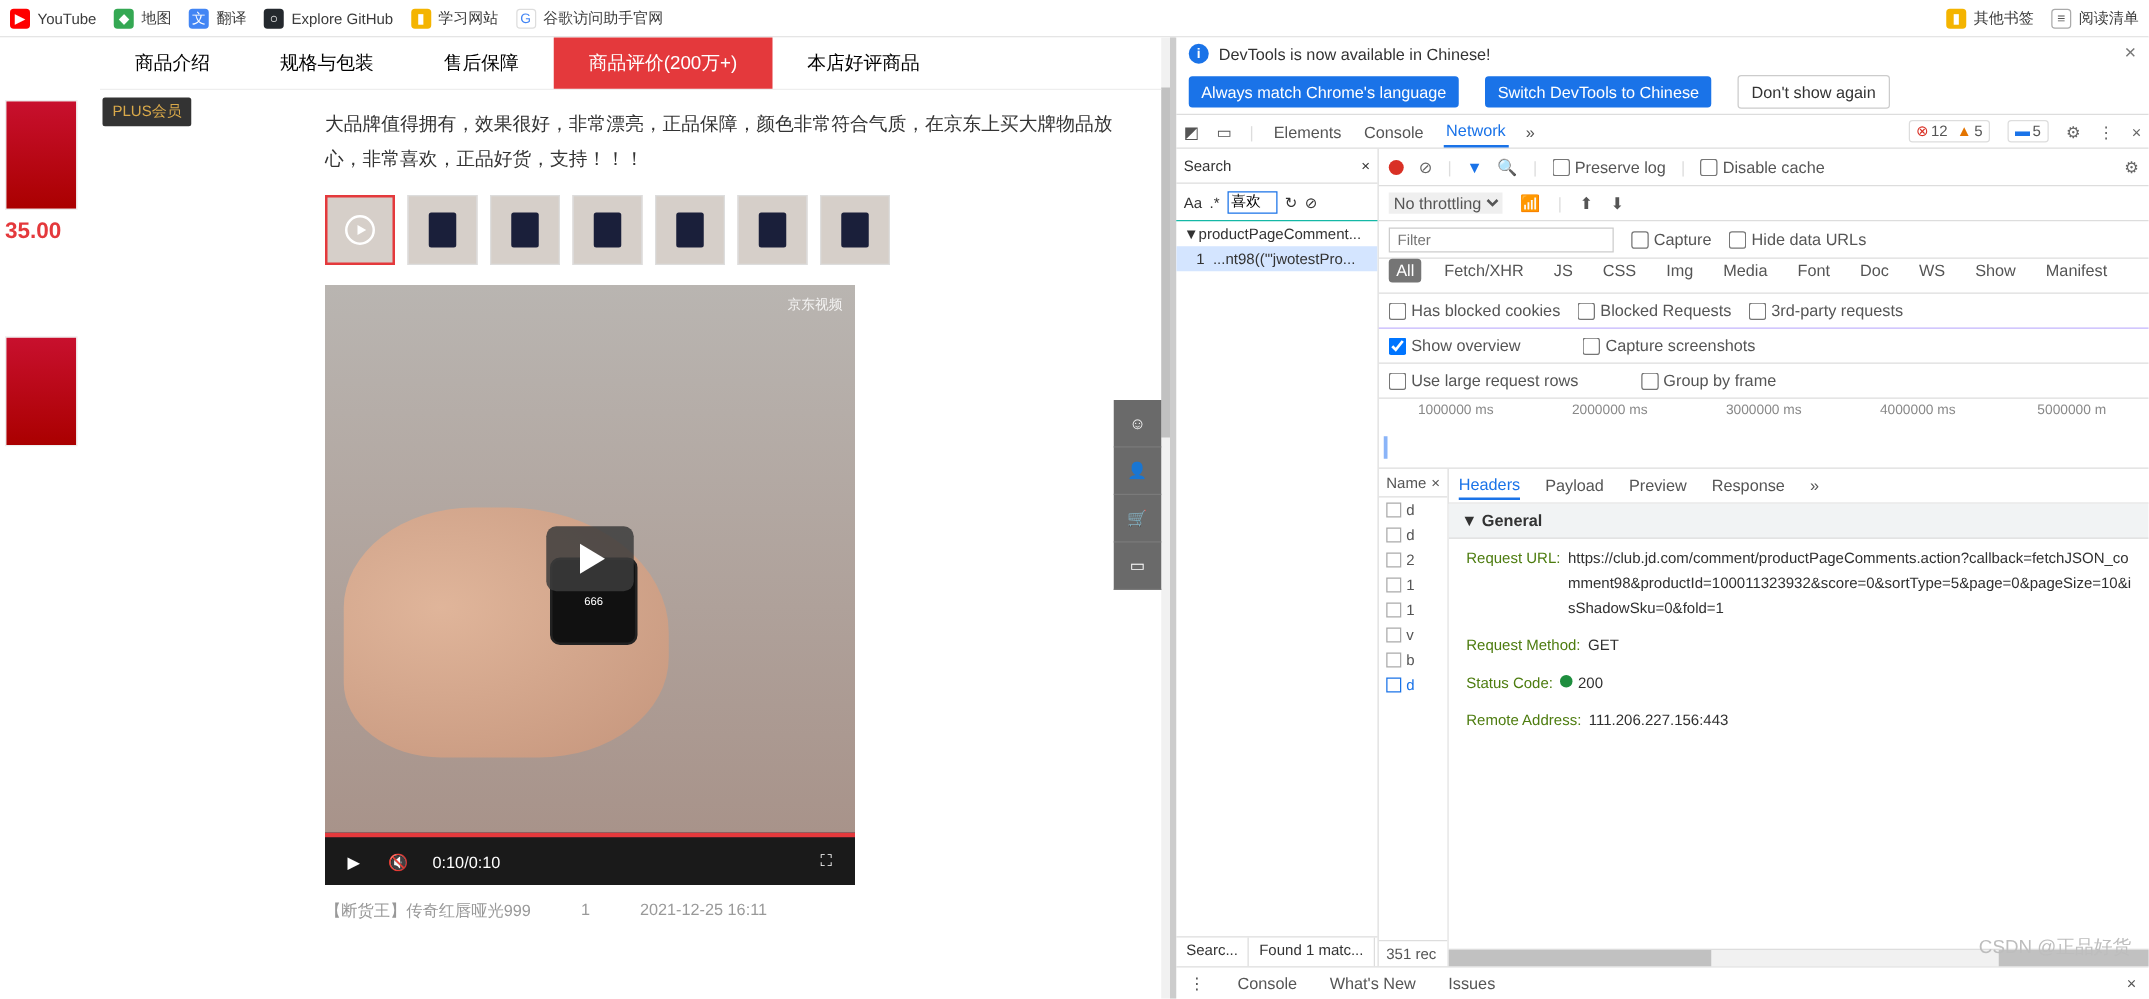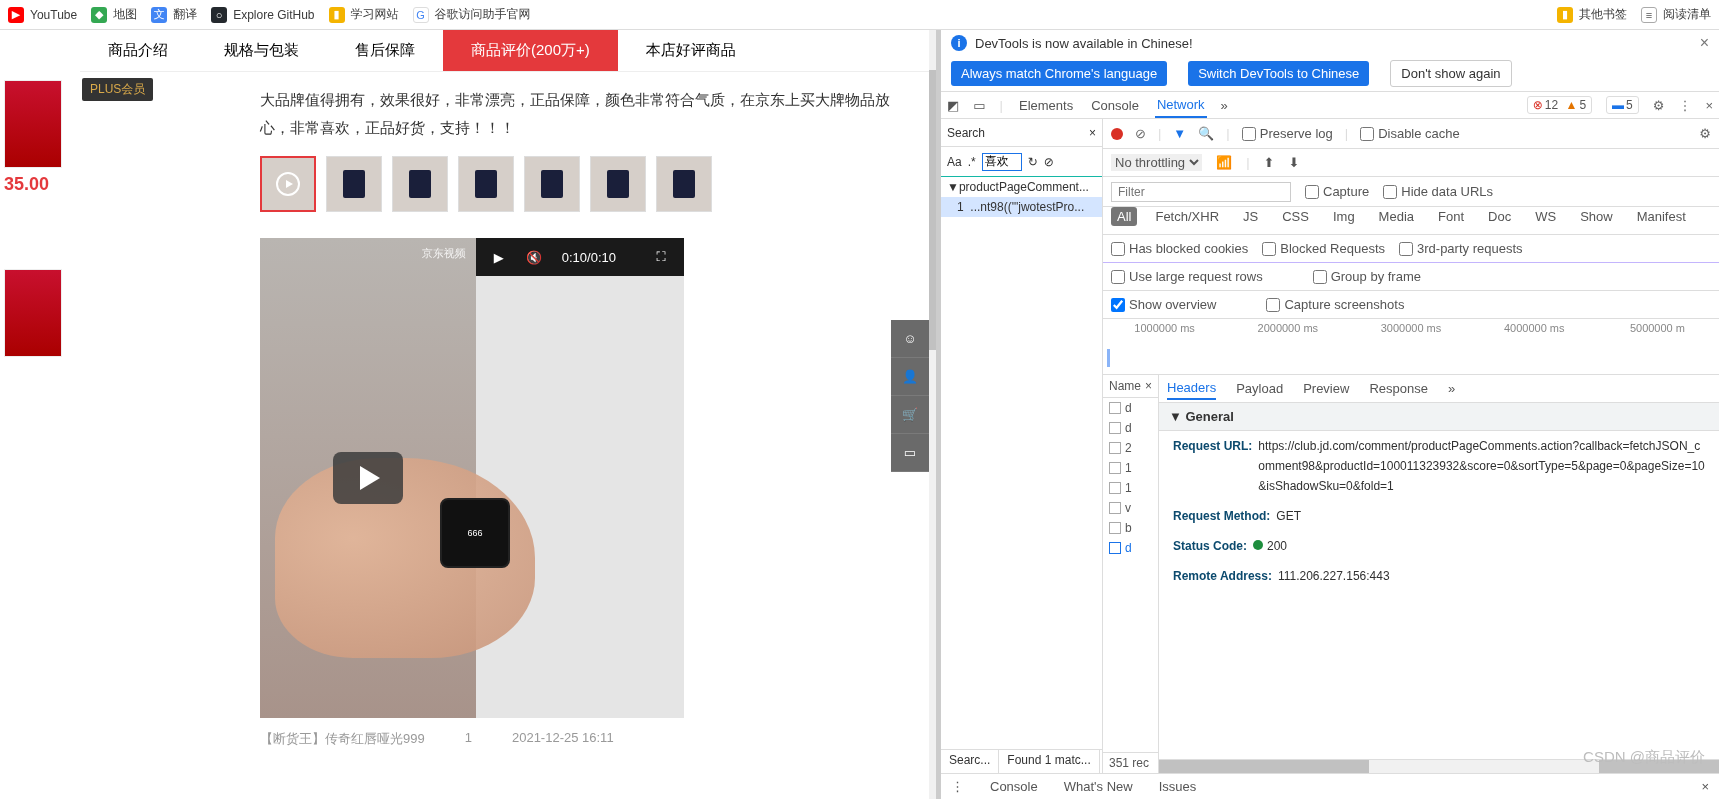--- a/index.html
+++ b/index.html
@@ -28,21 +28,21 @@
 .tab.active{background:#e4393c;color:#fff}
 .plusbadge{position:absolute;left:2px;top:48px;background:#333;color:#d9a94a;font-size:12px;padding:3px 8px;border-radius:2px}
 .content{padding:14px 10px 0 180px}
 .rtext{font-size:15px;color:#333;line-height:28px}
 .thumbs{display:flex;gap:10px;margin-top:14px}
 .th{width:56px;height:56px;border:1px solid #ddd;background:#d6cfc9;display:flex;align-items:center;justify-content:center;position:relative}
 .th.sel{border:2px solid #e4393c}
 .th .tiny{width:22px;height:28px;background:#1a1f3a;border-radius:2px}
 .playcirc{position:absolute;width:24px;height:24px;border:2px solid #fff;border-radius:50%;display:flex;align-items:center;justify-content:center}
 .playcirc::after{content:"";border-left:7px solid #fff;border-top:4px solid transparent;border-bottom:4px solid transparent;margin-left:2px}
-.video{width:424px;height:480px;background:#e5e5e5;margin-top:26px;position:relative;display:flex;flex-direction:row}
+.video{width:424px;height:480px;background:#0f172a;margin-top:16px;position:relative;display:flex;flex-direction:column}
 .vframe{flex:1;background:linear-gradient(180deg,#b9b5b1,#a8938a);position:relative}
 .vlogo{position:absolute;right:10px;top:8px;color:#fff;font-size:11px;opacity:.85}
 .hand{position:absolute;left:15px;bottom:60px;width:260px;height:200px;background:radial-gradient(ellipse at 30% 40%,#e5b79a,#c8957a);border-radius:40% 50% 40% 30%;opacity:.9}
 .lip{position:absolute;left:180px;bottom:150px;width:70px;height:70px;background:#111;border-radius:8px;border:2px solid #222}
 .lip::after{content:"666";color:#fff;font-size:9px;display:flex;align-items:center;justify-content:center;height:100%}
 .bigplay{position:absolute;left:50%;top:50%;transform:translate(-50%,-50%);width:70px;height:52px;background:rgba(60,60,60,.85);border-radius:8px;display:flex;align-items:center;justify-content:center;cursor:pointer}
 .bigplay::after{content:"";border-left:20px solid #fff;border-top:12px solid transparent;border-bottom:12px solid transparent;margin-left:4px}
 .progressbar{height:4px;background:#e4393c}
 .vctrl{height:38px;background:#1a1a1a;display:flex;align-items:center;gap:18px;padding:0 14px;color:#fff;font-size:13px}
 .vctrl .sp{flex:1}
@@ -102,21 +102,21 @@
 .reqlist .r.sel{color:#1a73e8}
 .reqlist .ric{width:12px;height:12px;border:1px solid #aaa;flex-shrink:0}
 .reqlist .foot{margin-top:auto;border-top:1px solid #ddd;padding:3px 6px;color:#555;white-space:nowrap}
 .detail{flex:1;display:flex;flex-direction:column;min-width:0}
 .dtabs{display:flex;align-items:center;height:28px;border-bottom:1px solid #ddd;padding:0 8px;gap:20px;font-size:13px;color:#555}
 .dtabs .dt{cursor:pointer;padding:3px 0}
 .dtabs .dt.active{color:#1a73e8;border-bottom:2px solid #1a73e8}
 .dbody{flex:1;overflow:auto;font-size:13px;background:#fff;position:relative}
 .section{padding:6px 10px;background:#f1f3f4;font-weight:bold;color:#333;border-bottom:1px solid #ddd}
 .kv{padding:5px 14px;display:flex;gap:6px;color:#333;font-family:Menlo,Consolas,monospace;font-size:12px;line-height:20px}
-.kv .k{color:#0c4a6e;font-weight:bold;white-space:nowrap}
+.kv .k{color:#4d7c0f;font-weight:normal;white-space:nowrap}
 .kv .v{word-break:break-all;color:#303030}
 .status-dot{display:inline-block;width:10px;height:10px;border-radius:50%;background:#1e8e3e;margin-right:4px}
 .hscroll{height:14px;background:#f1f1f1;border-top:1px solid #ddd;position:relative}
 .hscroll .th2{position:absolute;left:0;width:210px;height:100%;background:#c1c1c1}
 .hscroll .th2.r{left:auto;right:0;width:120px}
 .drawer{height:26px;border-top:1px solid #ddd;display:flex;align-items:center;padding:0 10px;gap:26px;font-size:13px;color:#555}
 .drawer .menu{cursor:pointer}
 .watermark{position:absolute;right:14px;bottom:32px;color:#bdbdbd;font-size:15px;pointer-events:none}
 .infoic{width:16px;height:16px;border-radius:50%;background:#1a73e8;color:#fff;display:flex;align-items:center;justify-content:center;font-size:11px;font-weight:bold}
 input[type=checkbox]{width:14px;height:14px}
@@ -356,36 +356,36 @@
                 <input type="checkbox" style="">
                 <span>Blocked Requests</span>
               </label>
             <label class="cb">
                 <input type="checkbox" style="">
                 <span>3rd-party requests</span>
               </label>
           </div>
           <div class="np-opts2">
             <label class="cb">
-                <input type="checkbox" style="">
-                <span>Use large request rows</span>
-              </label>
-            <label class="cb">
-                <input type="checkbox" style="">
-                <span>Group by frame</span>
-              </label>
-          </div>
-          <div class="np-opts2">
-            <label class="cb">
                 <input type="checkbox" checked="" style="">
                 <span>Show overview</span>
               </label>
             <label class="cb">
                 <input type="checkbox" style="">
                 <span>Capture screenshots</span>
+              </label>
+          </div>
+          <div class="np-opts2">
+            <label class="cb">
+                <input type="checkbox" style="">
+                <span>Use large request rows</span>
+              </label>
+            <label class="cb">
+                <input type="checkbox" style="">
+                <span>Group by frame</span>
               </label>
           </div>
           <div class="timeline">
             <div class="tlabels">
               <span>1000000 ms</span>
               <span>2000000 ms</span>
               <span>3000000 ms</span>
               <span>4000000 ms</span>
               <span>5000000 m</span>
             </div>
@@ -468,16 +468,16 @@
       </div>
 
       <div class="drawer">
         <span class="menu">⋮</span>
         <span>Console</span>
         <span>What's New</span>
         <span>Issues</span>
         <span style="flex:1"></span>
         <span>×</span>
       </div>
-      <div class="watermark">CSDN @商品评价</div>
+      <div class="watermark">CSDN @正品好货</div>
     </div>
   </div>
 </div>
 
 </body></html>

